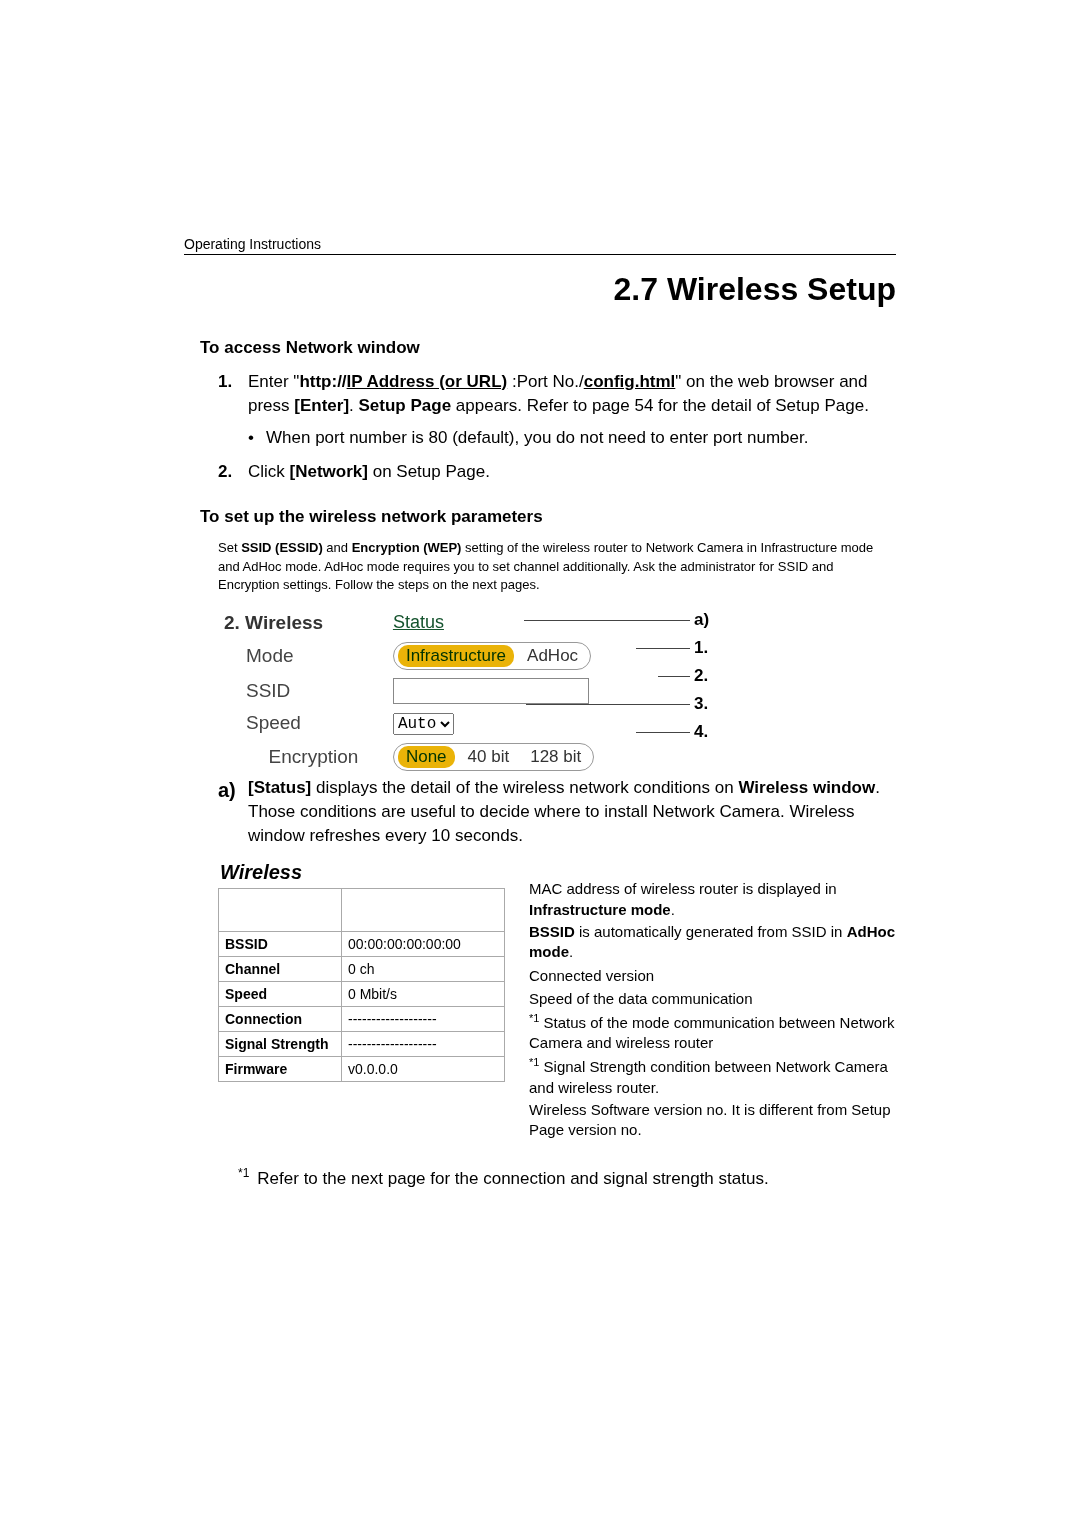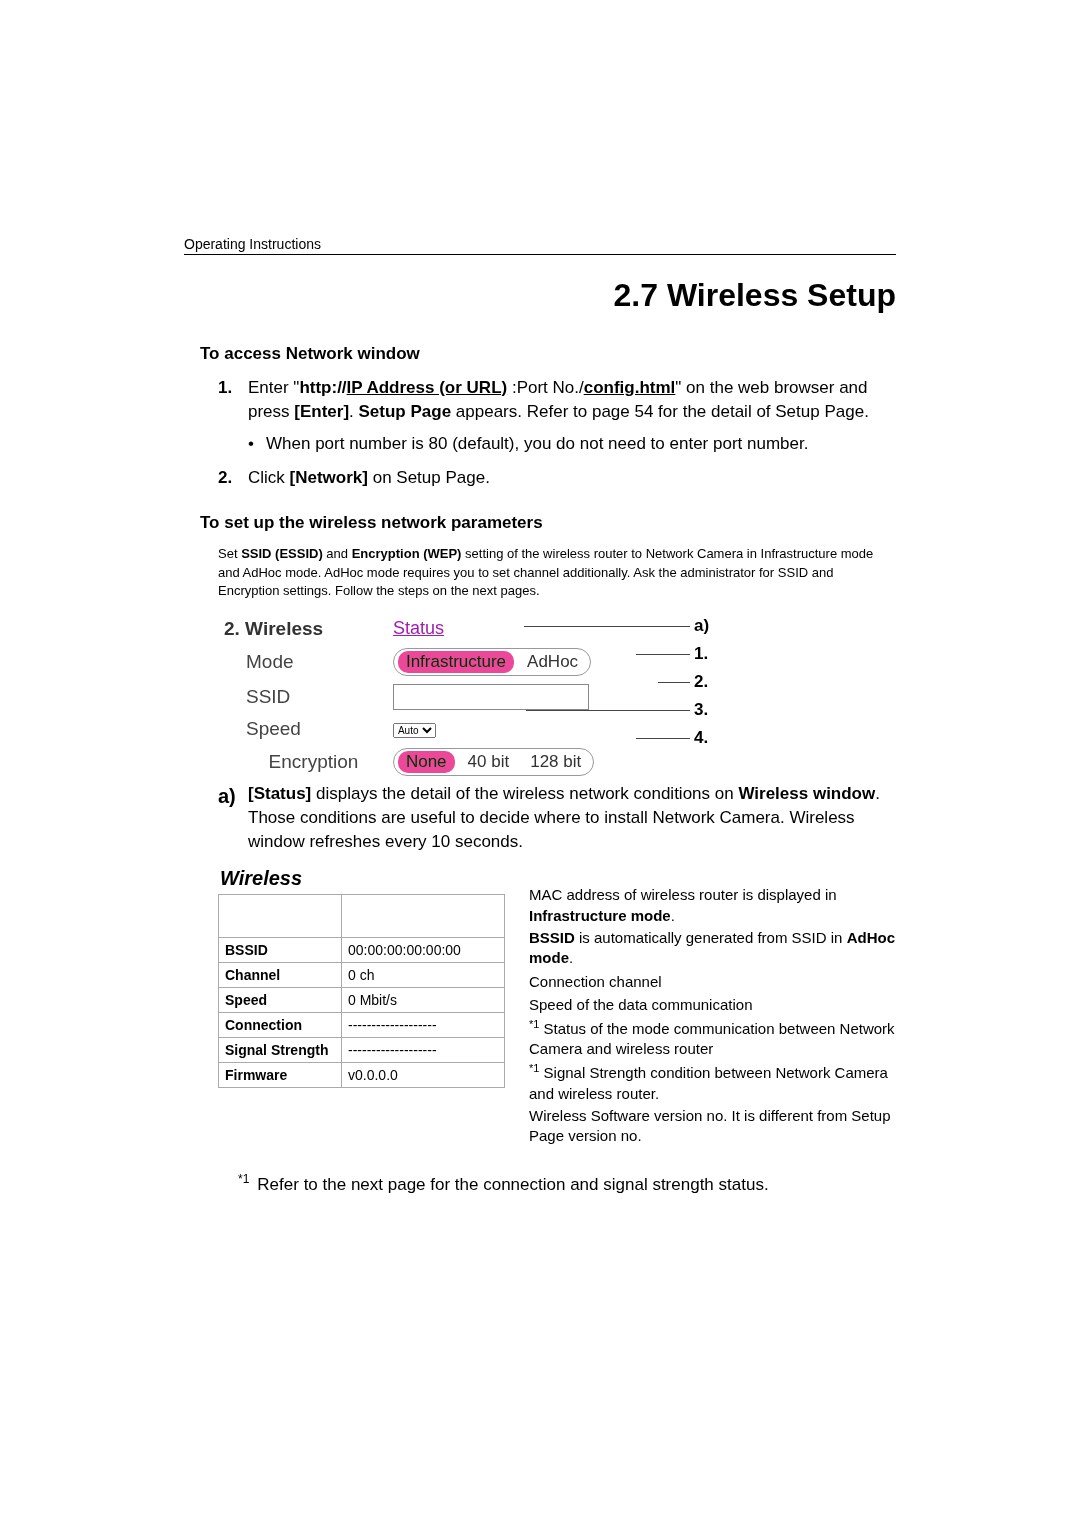--- a/index.html
+++ b/index.html
@@ -14,21 +14,21 @@
   .page {
     position: absolute;
     left: 184px;
     top: 236px;
     width: 712px;
   }
   .header-line {
     font-size: 14px;
     border-bottom: 1px solid #000;
     padding-bottom: 2px;
-    margin-bottom: 22px;
+    margin-bottom: 16px;
   }
   h1.section-title {
     font-size: 32px;
     font-weight: bold;
     margin: 0 0 30px 0;
     text-align: right;
   }
   .sub-head {
     font-weight: bold;
     font-size: 17px;
@@ -69,48 +69,48 @@
   .ui-form {
     margin-left: 34px;
     width: 460px;
     position: relative;
     font-family: "Comic Sans MS", Arial, sans-serif;
   }
   .ui-form table.form { width: 100%; border-collapse: collapse; }
   .ui-form td { padding: 4px 6px; font-size: 18px; color: #333; }
   .ui-form td.lbl { color:#444; font-family: Arial, sans-serif; font-size:19px;}
   .ui-form .title-cell { font-weight: bold; font-size:19px;}
-  .status-link { text-decoration: underline; color:#a21caf; }
+  .status-link { text-decoration: underline; color:#14532d; }
   .radio-group {
     display: inline-block;
     border: 1px solid #999;
     border-radius: 14px;
     padding: 2px 4px;
     white-space: nowrap;
   }
   .radio-item {
     display: inline-block;
     padding: 1px 8px;
     font-size: 17px;
     border-radius: 10px;
     font-family: Arial, sans-serif;
   }
   .radio-item.sel {
-    background: #ec4899;
+    background: #eab308;
     color: #003300;
   }
   .text-input {
     width: 190px;
     height: 22px;
     border: 1px solid #888;
     font-size: 15px;
   }
   .select-box {
-    font-size: 10px;
-    font-family: Liberation Sans, sans-serif;
+    font-size: 16px;
+    font-family: Liberation Mono, monospace;
   }
   .callout-right {
     position: absolute;
     font-family: Arial, sans-serif;
     font-weight: bold;
     font-size: 17px;
   }
 
   
   .a-block {
@@ -302,21 +302,21 @@
               <td>v0.0.0.0</td>
             </tr>
       </tbody>
         </table>
     </div>
     <div class="explain-col" style="margin-top:22px;">
       <div class="grp">
         <p><span>MAC address of wireless router is displayed in </span><b>Infrastructure mode</b><span>. </span></p>
         <p><b>BSSID</b><span> is automatically generated from SSID in </span><b>AdHoc mode</b><span>.</span></p>
       </div>
-      <p>Connection channel</p>
+      <p>Connected version</p>
       <p>Speed of the data communication</p>
       <p><span class="sup">*1</span><span> Status of the mode communication between Network Camera and wireless router</span></p>
       <p><span class="sup">*1</span><span> Signal Strength condition between Network Camera and wireless router.</span></p>
       <p>Wireless Software version no.  It is different from Setup Page version no.</p>
     </div>
   </div>
 
   <div class="footnote">
     <span class="star">*1</span><span>Refer to the next page for the connection and signal strength status.</span>
   </div>

